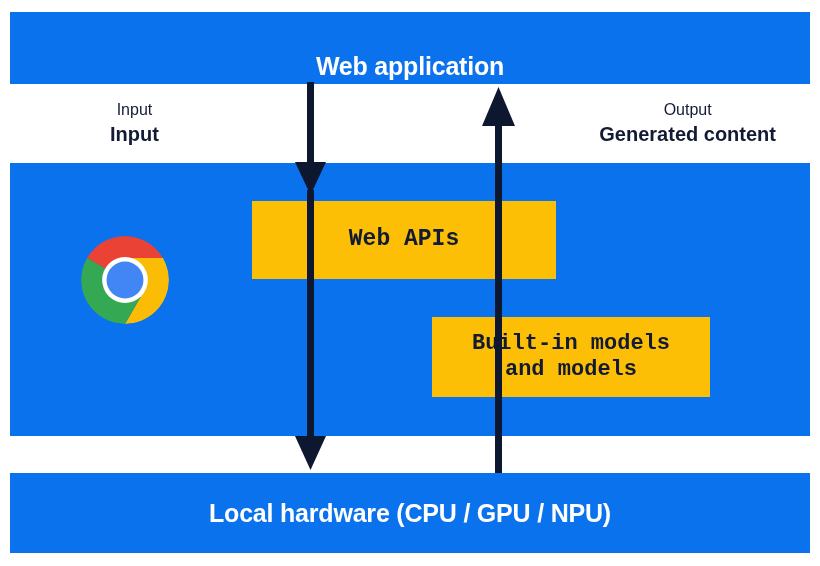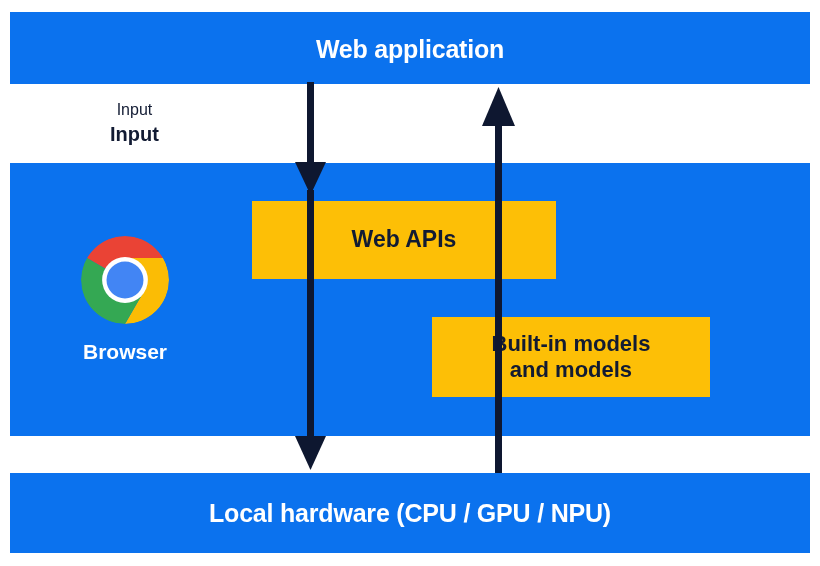--- a/index.html
+++ b/index.html
@@ -46,21 +46,21 @@
     position: absolute;
     left: 0;
     right: 0;
     text-align: center;
     color: #ffffff;
     font-weight: bold;
     font-size: 25px;
     letter-spacing: -0.2px;
     line-height: 1;
   }
-  #band-web-app .band-title { top: 25px; }
+  #band-web-app .band-title { top: 42px; }
   #band-hardware .band-title { top: 28px; }
 
   
   .io-label {
     position: absolute;
     color: #121B33;
     line-height: 1.25;
   }
   .io-kind {
     font-size: 16px;
@@ -132,36 +132,40 @@
     height: 78px;
     font-size: 23px;
   }
   #box-builtin {
     left: 432px;
     top: 317px;
     width: 278px;
     height: 80px;
     font-size: 22px;
   }
-  .box-line { display: block; }
+  .box-line { display: block; font-family: Liberation Mono, monospace; }
 </style>
 </head>
 <body>
 
 <div id="canvas">
 
   <div class="band" id="band-web-app">
     <div class="band-title">Web application</div>
   </div>
 
   <div class="io-label" id="io-input">
     <span class="io-kind">Input</span>
     <span class="io-value">Input</span>
   </div>
 
+  <div class="io-label" id="io-output">
+    <span class="io-kind">Output</span>
+    <span class="io-value">Generated content</span>
+  </div>
 
   <div class="band" id="band-browser"></div>
 
   <svg id="chrome-logo" viewBox="0 0 100 100">
     <defs>
       <clipPath id="clip-circle">
         <circle cx="50" cy="50" r="50"></circle>
       </clipPath>
     </defs>
     <g clip-path="url(#clip-circle)">
@@ -171,21 +175,20 @@
       <path d="M93.3 25 A50 50 0 0 1 50 100 L71.7 62.5 A25 25 0 0 0 71.7 37.5 L50 25 Z" fill="#FBBC05"></path>
 
       <path d="M50 100 A50 50 0 0 1 6.7 25 L28.3 37.5 A25 25 0 0 0 50 75 L71.7 62.5 Z" fill="#34A853"></path>
 
       <circle cx="50" cy="50" r="26" fill="#ffffff"></circle>
 
       <circle cx="50" cy="50" r="21" fill="#4285F4"></circle>
     </g>
   </svg>
 
-  <div id="browser-label">Browser</div>
 
   <div class="amber-box" id="box-web-apis">
     <span class="box-line">Web APIs</span>
   </div>
 
   <div class="amber-box" id="box-builtin">
     <div>
       <span class="box-line">Built-in models</span>
       <span class="box-line">and models</span>
     </div>

